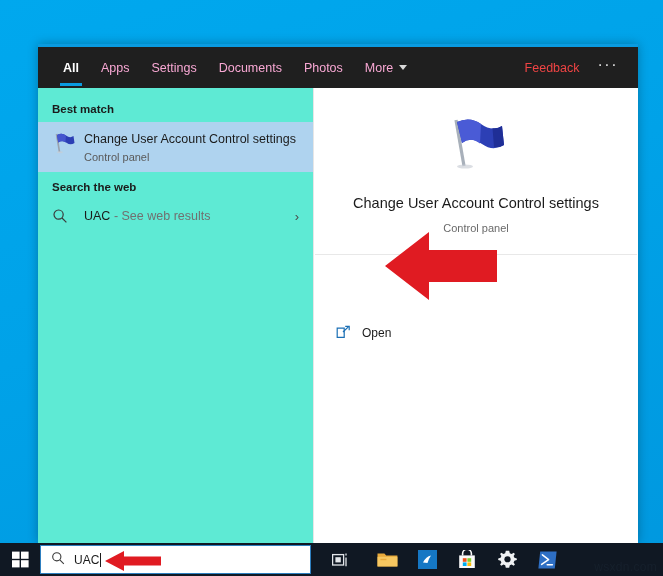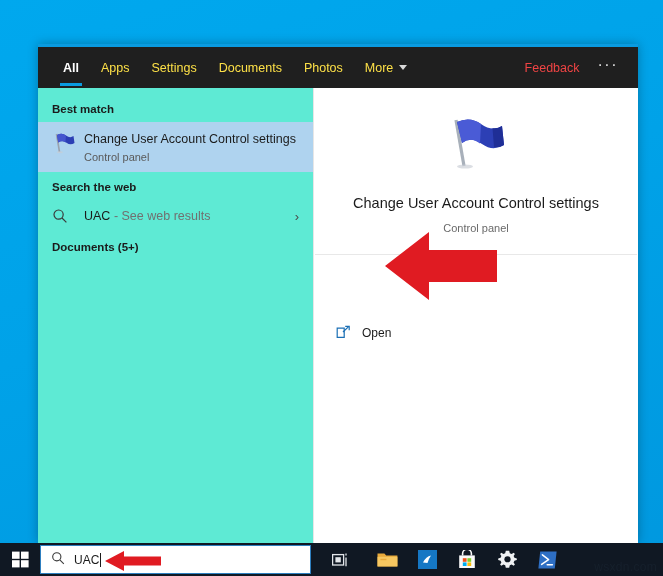--- a/index.html
+++ b/index.html
@@ -36,21 +36,21 @@
     flex: none;
     position: relative;
     gap: 32px;
   }
   .tabs { display: flex; align-items: center; height: 100%; padding-left: 14px; }
   .tab {
     position: relative;
     height: 100%;
     display: flex; align-items: center;
     padding: 0 11px;
-    color: #fde047;
+    color: #f9a8d4;
     font-size: 12.5px;
     cursor: default;
     white-space: nowrap;
   }
   .tab.active { color: #FFFFFF; font-weight: bold; }
   .tab.active::after {
     content: ""; position: absolute;
     left: 8px; right: 8px; bottom: 2px; height: 3px;
     background: #0A9BE0;
   }
@@ -258,21 +258,20 @@
             <circle cx="6.6" cy="6.6" r="4.6" fill="none" stroke="#3A3A3A" stroke-width="1.2"></circle>
             <line x1="10" y1="10" x2="14.4" y2="14.4" stroke="#3A3A3A" stroke-width="1.2"></line>
           </svg>
         </div>
         <div class="web-label">
           <span>UAC</span><span class="muted"> - See web results</span>
         </div>
         <div class="chev">›</div>
       </div>
 
-      <div class="group-header">Documents (5+)</div>
     </div>
 
     <div id="preview-col">
       <div id="preview-hero">
         <div id="preview-flag">
           <svg width="64" height="56" viewBox="0 0 64 56">
             <line x1="12" y1="4" x2="20" y2="50" stroke="#A8B0BA" stroke-width="3.2"></line>
             <path d="M13 6 Q26 0 37 8 Q48 16 58 10 L60 29 Q49 36 38 28 Q27 20 18 27 Z" fill="#2C3FB5"></path>
             <path d="M13 6 Q26 0 37 8 L36 27.6 Q27 20 18 27 Z" fill="#4A5BD6"></path>
             <path d="M58 10 L60 29 Q55 32 50 31 L48.5 12 Q53.5 12.8 58 10 Z" fill="#1F2E96"></path>

